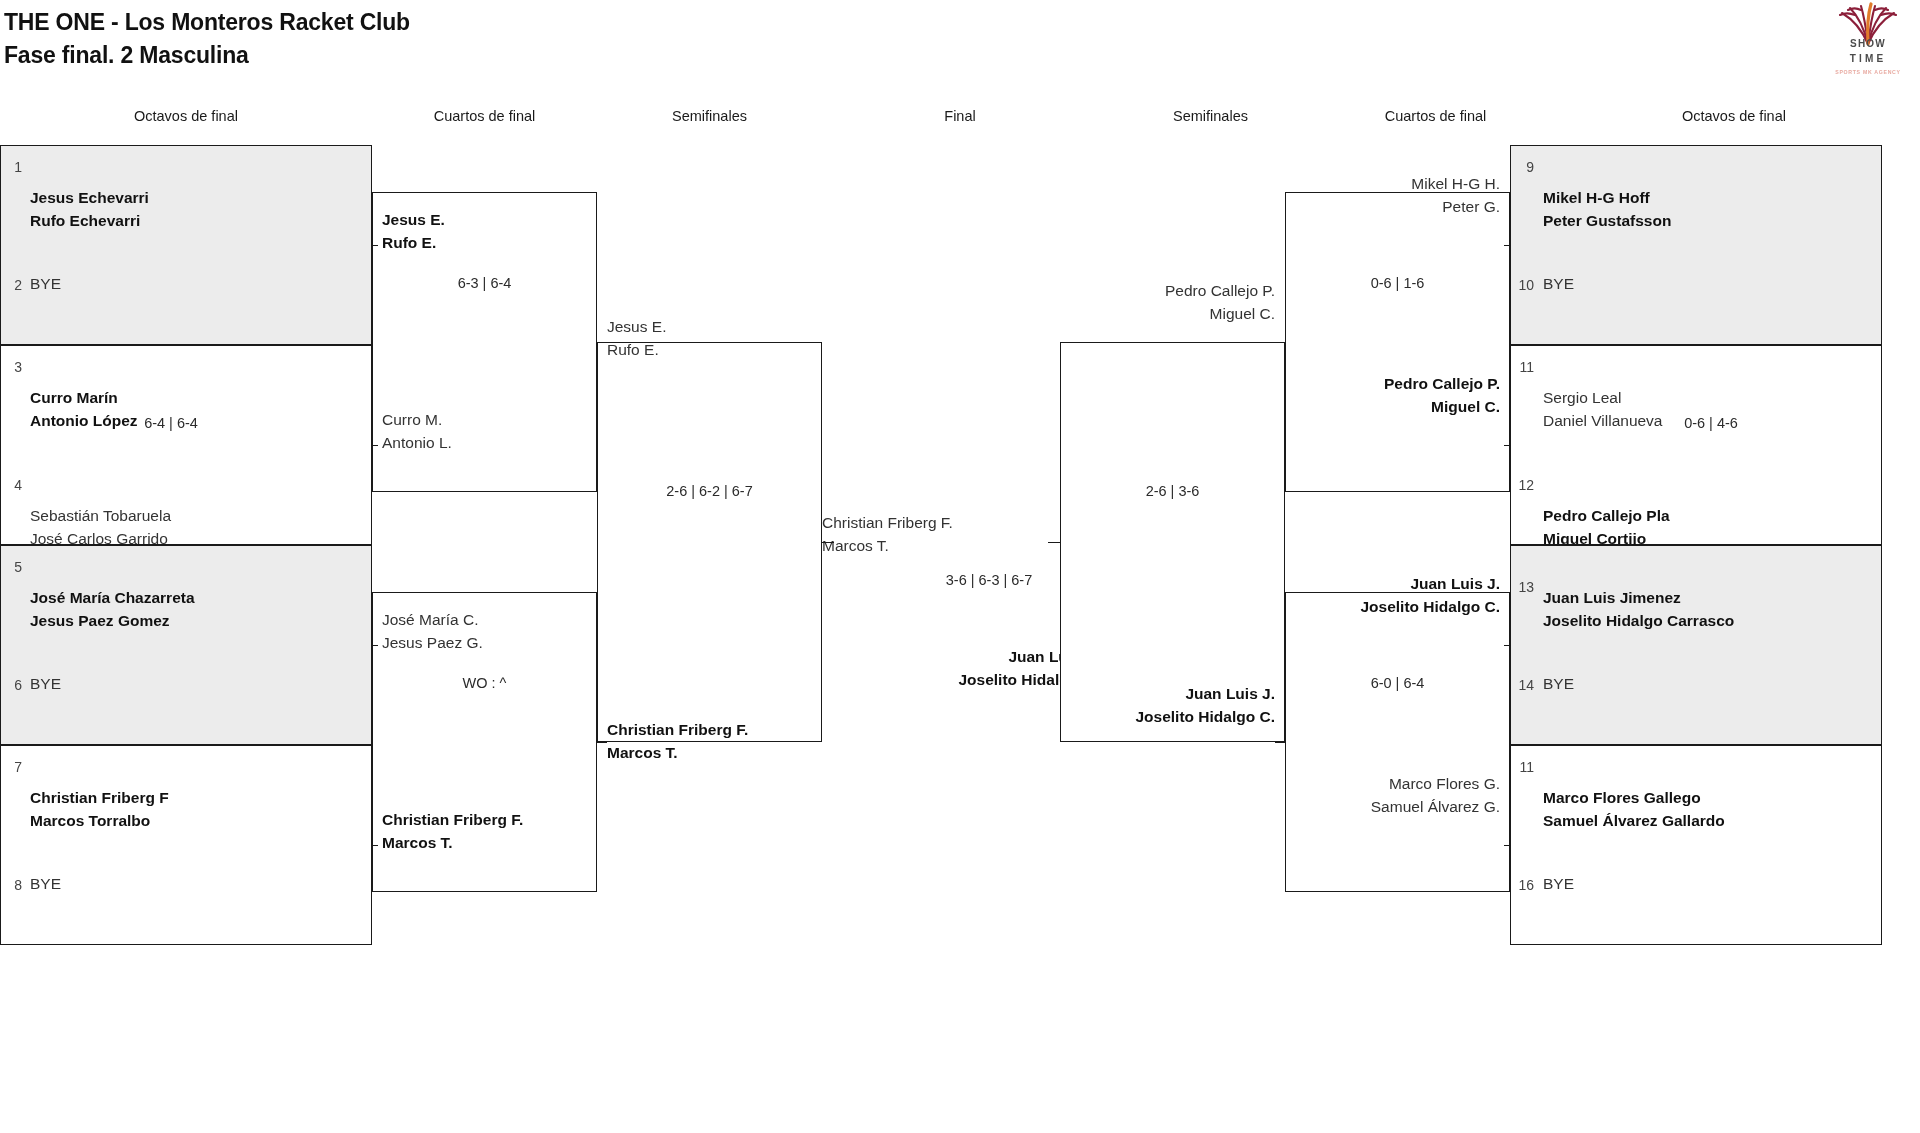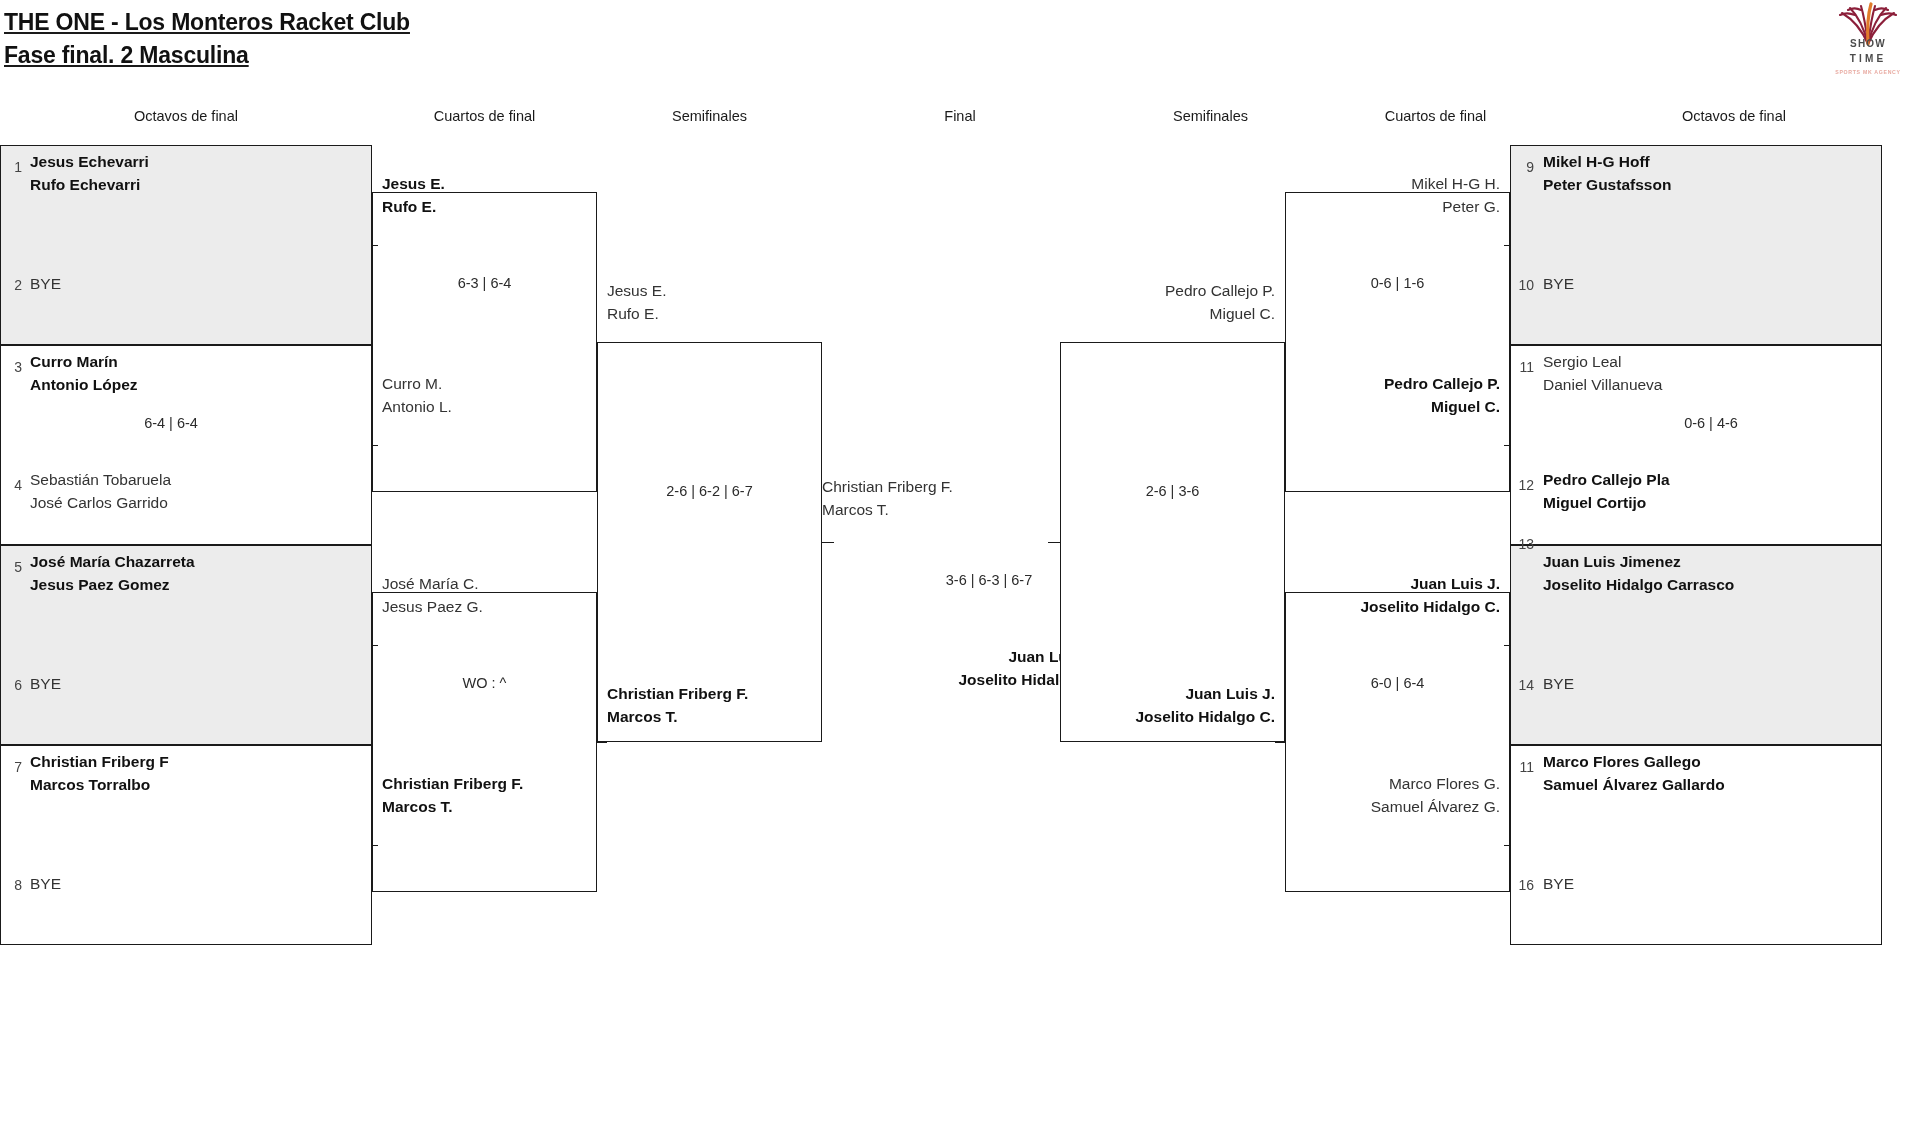--- a/index.html
+++ b/index.html
@@ -7,21 +7,21 @@
     margin: 0; padding: 0;
     width: 1920px; height: 1133px;
     background: #ffffff;
     font-family: "Liberation Sans", sans-serif;
     color: #1a1a1a;
     overflow: hidden;
   }
   #root { position: relative; width: 1920px; height: 1133px; }
 
   
-  .title-block { position: absolute; left: 4px; top: 6px; text-decoration: underline; }
+  .title-block { position: absolute; left: 4px; top: 6px; }
   .title-line {
     font-size: 23px; font-weight: 700; line-height: 33px;
     letter-spacing: -0.2px; color: #111111; white-space: nowrap;
   }
 
   
   .logo { position: absolute; right: 6px; top: 2px; width: 92px; height: 76px; }
   .logo-burst { position: absolute; left: 6px; top: 0px; width: 80px; height: 44px; }
   .logo-show, .logo-time {
     position: absolute; width: 92px; text-align: center;
@@ -46,21 +46,21 @@
     border: 1px solid #1a1a1a;
     background: #ffffff;
   }
   .box.shaded { background: #ececec; }
 
   
   .slot { position: absolute; line-height: 23px; font-size: 15.5px; }
   .slot .pl { display: block; white-space: nowrap; }
   .slot.bold .pl { font-weight: 700; color: #111111; }
   .slot.normal .pl { font-weight: 400; color: #333333; }
-  .slot.left  { text-align: left; }
+  .slot.left  { text-align: left; margin-top: 36px; }
   .slot.right { text-align: right; }
 
   .seedno {
     position: absolute; font-size: 14px; color: #444444;
     font-weight: 400; line-height: 18px; text-align: right; width: 22px;
   }
   .bye {
     position: absolute; font-size: 15.5px; color: #333333; line-height: 20px;
     white-space: nowrap;
   }
@@ -233,21 +233,21 @@
         <span class="pl">Sergio Leal</span>
         <span class="pl">Daniel Villanueva</span>
       </div>
       <div class="seedno" style="left:1512px;top:476px;">12</div>
       <div class="slot bold left" style="left:1543px;top:468px;width:329px;">
         <span class="pl">Pedro Callejo Pla</span>
         <span class="pl">Miguel Cortijo</span>
       </div>
       <div class="score" style="left:1540px;top:414px;width:342px;">0-6 | 4-6</div>
       <div class="box shaded" style="left:1510px;top:545px;width:372px;height:200px;"></div>
-      <div class="seedno" style="left:1512px;top:535px;">13</div>
+      <div class="seedno" style="left:1512px;top:578px;">13</div>
       <div class="slot bold left" style="left:1543px;top:550px;width:329px;">
         <span class="pl">Juan Luis Jimenez</span>
         <span class="pl">Joselito Hidalgo Carrasco</span>
       </div>
       <div class="seedno" style="left:1512px;top:676px;">14</div>
       <div class="bye" style="left:1543px;top:674px;">BYE</div>
       <div class="box" style="left:1510px;top:745px;width:372px;height:200px;"></div>
       <div class="seedno" style="left:1512px;top:758px;">11</div>
       <div class="slot bold left" style="left:1543px;top:750px;width:329px;">
         <span class="pl">Marco Flores Gallego</span>

